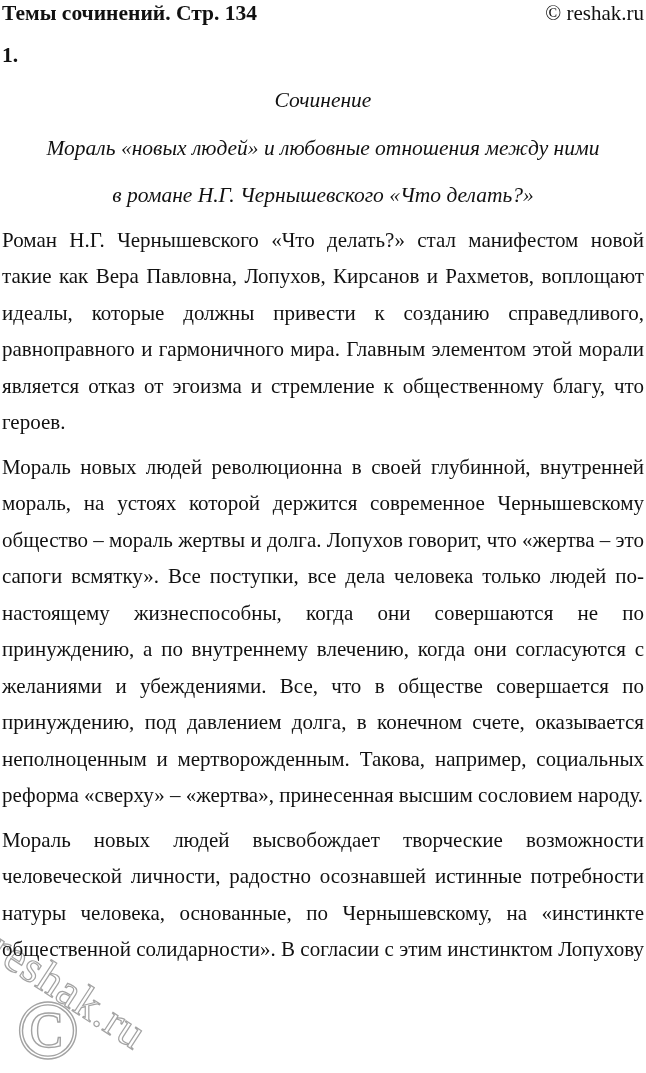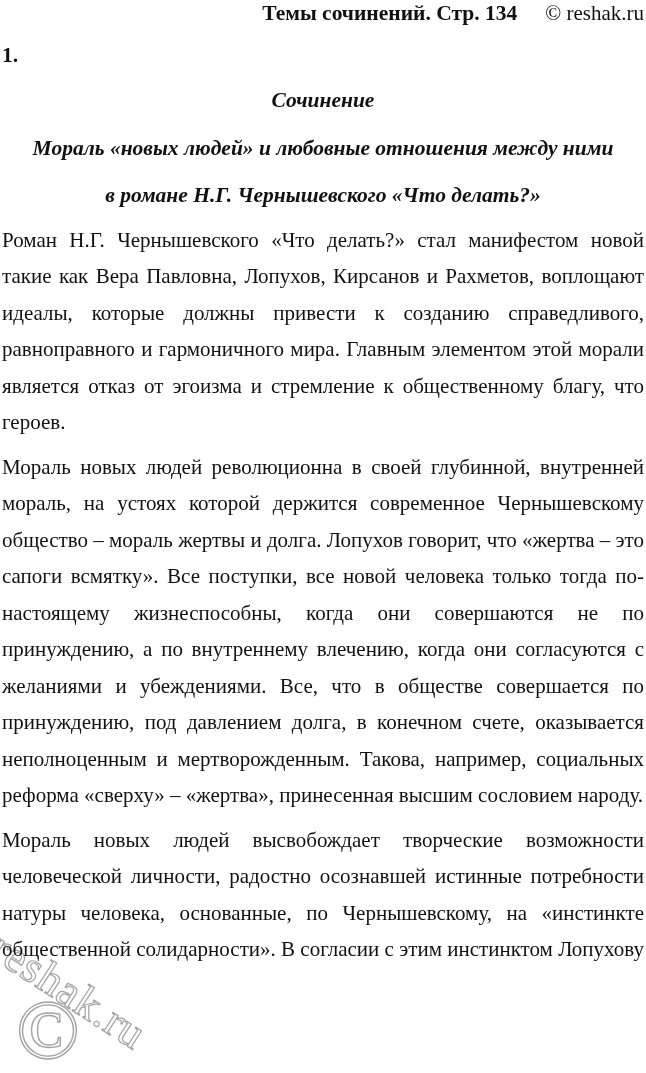--- a/index.html
+++ b/index.html
@@ -45,21 +45,21 @@
   }
 
   
   .page {
     position: relative;
     z-index: 1;
     padding: 0 2px;
   }
   .doc-header {
     display: flex;
-    justify-content: flex-end;
+    justify-content: space-between;
     align-items: flex-start;
     line-height: 26px;
   }
   .page-title {
     font-weight: bold;
     font-size: 21.5px;
     white-space: nowrap;
   }
   .copyright {
     font-size: 21px;
@@ -68,21 +68,21 @@
   }
   .section-number {
     margin-top: 16px;
     font-weight: bold;
     font-size: 21.5px;
     line-height: 26px;
   }
   .headings {
     margin-top: 9px;
     text-align: center;
-    font-weight: bold;
+    font-weight: normal;
     font-style: italic;
     font-size: 21.5px;
   }
   .heading-line {
     line-height: 47.5px;
     white-space: nowrap;
   }
   .body-text {
     margin-top: 2px;
     font-size: 21px;
@@ -127,21 +127,21 @@
         <div class="line">такие как Вера Павловна, Лопухов, Кирсанов и Рахметов, воплощают</div>
         <div class="line">идеалы, которые должны привести к созданию справедливого,</div>
         <div class="line">равноправного и гармоничного мира. Главным элементом этой морали</div>
         <div class="line">является отказ от эгоизма и стремление к общественному благу, что</div>
         <div class="line last">героев.</div>
       </div>
       <div class="paragraph">
         <div class="line">Мораль новых людей революционна в своей глубинной, внутренней</div>
         <div class="line">мораль, на устоях которой держится современное Чернышевскому</div>
         <div class="line">общество – мораль жертвы и долга. Лопухов говорит, что «жертва – это</div>
-        <div class="line">сапоги всмятку». Все поступки, все новой человека только тогда по-</div>
+        <div class="line">сапоги всмятку». Все поступки, все дела человека только людей по-</div>
         <div class="line">настоящему жизнеспособны, когда они совершаются не по</div>
         <div class="line">принуждению, а по внутреннему влечению, когда они согласуются с</div>
         <div class="line">желаниями и убеждениями. Все, что в обществе совершается по</div>
         <div class="line">принуждению, под давлением долга, в конечном счете, оказывается</div>
         <div class="line">неполноценным и мертворожденным. Такова, например, социальных</div>
         <div class="line last">реформа «сверху» – «жертва», принесенная высшим сословием народу.</div>
       </div>
       <div class="paragraph">
         <div class="line">Мораль новых людей высвобождает творческие возможности</div>
         <div class="line">человеческой личности, радостно осознавшей истинные потребности</div>

